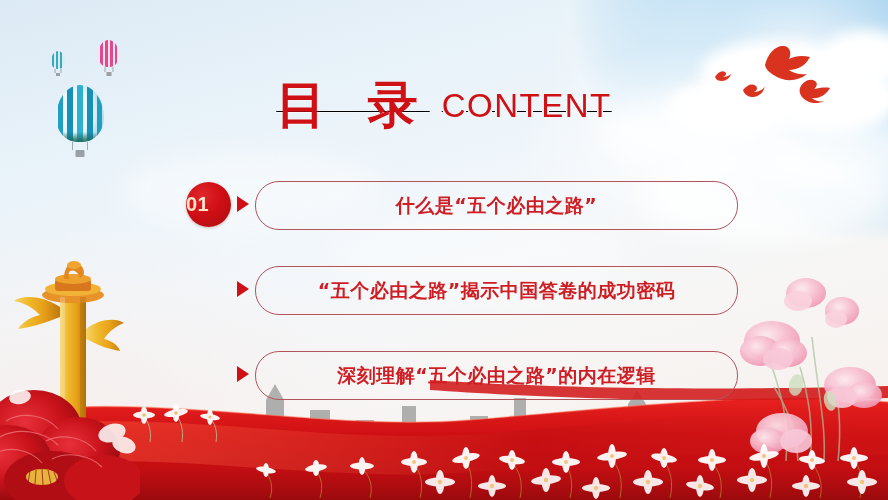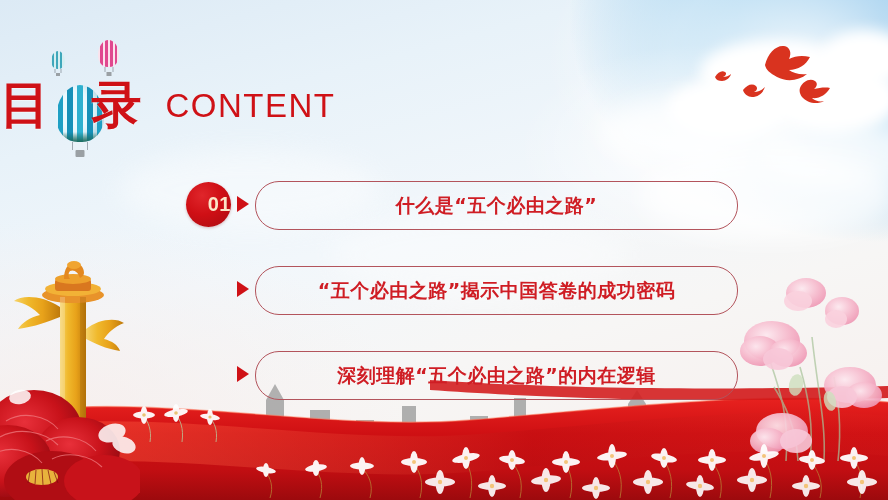--- a/index.html
+++ b/index.html
@@ -27,38 +27,38 @@
   .balloon .env{position:relative;border-radius:50% 50% 46% 46%/58% 58% 42% 42%;overflow:hidden;}
   .balloon .env i{position:absolute;top:0;bottom:0;display:block;}
   .balloon .basket{position:absolute;left:50%;transform:translateX(-50%);background:#9aa0a4;}
   .balloon .rope{position:absolute;left:50%;transform:translateX(-50%);border-left:1px solid rgba(120,130,140,.65);border-right:1px solid rgba(120,130,140,.65);}
 
   
   .bird{position:absolute;}
   .bird svg{display:block;}
 
   
-  #title-wrap{position:absolute;left:0;right:0;top:72px;text-align:left;z-index:30;}
+  #title-wrap{position:absolute;left:0;right:0;top:72px;text-align:center;z-index:30;text-decoration:underline;}
   #title-cn{
     font-family:"DejaVu Sans","Liberation Sans",sans-serif;
     font-weight:bold;font-size:50px;color:#cf1116;letter-spacing:12px;
     vertical-align:middle;text-shadow:0 1px 0 rgba(255,255,255,.4);
   }
   #title-en{
     font-family:"Liberation Sans",sans-serif;font-size:33px;color:#cf1116;
     letter-spacing:1.5px;vertical-align:middle;margin-left:12px;font-weight:400;
   }
 
   
   #list{position:absolute;left:186px;top:181px;width:552px;z-index:30;}
   .row{position:relative;height:48px;margin-bottom:37px;}
   .badge{
     position:absolute;left:0;top:1px;width:45px;height:45px;border-radius:50%;
     background:radial-gradient(circle at 36% 30%,#e0262b 0%,#cf0f15 45%,#a80c11 100%);
-    color:#fbe6c8;font-size:20px;font-weight:bold;line-height:45px;text-align:right;
+    color:#fbe6c8;font-size:20px;font-weight:bold;line-height:45px;text-align:left;
     letter-spacing:.5px;box-shadow:0 1px 3px rgba(120,0,0,.25);
     font-family:"Liberation Sans",sans-serif;
   }
   .arrow{
     position:absolute;left:51px;top:15px;width:0;height:0;
     border-top:8px solid transparent;border-bottom:8px solid transparent;
     border-left:12px solid #cf1116;
   }
   .pill{
     position:absolute;left:69px;right:0;top:0;height:47px;

